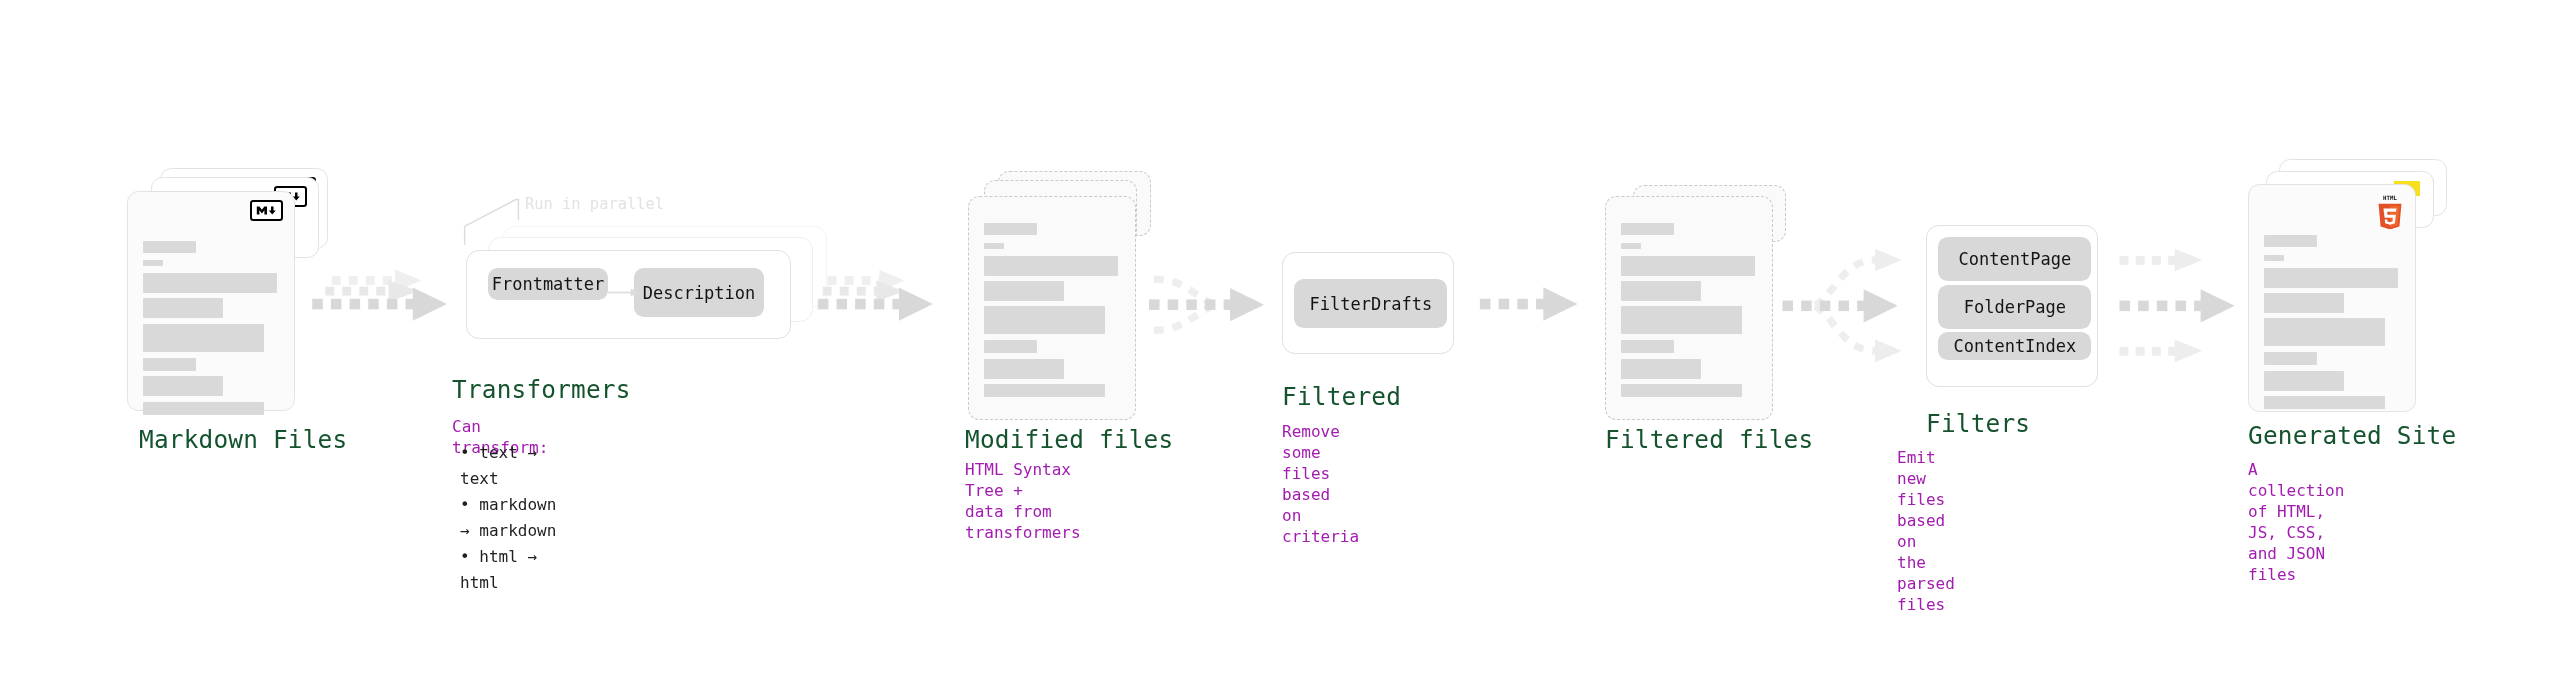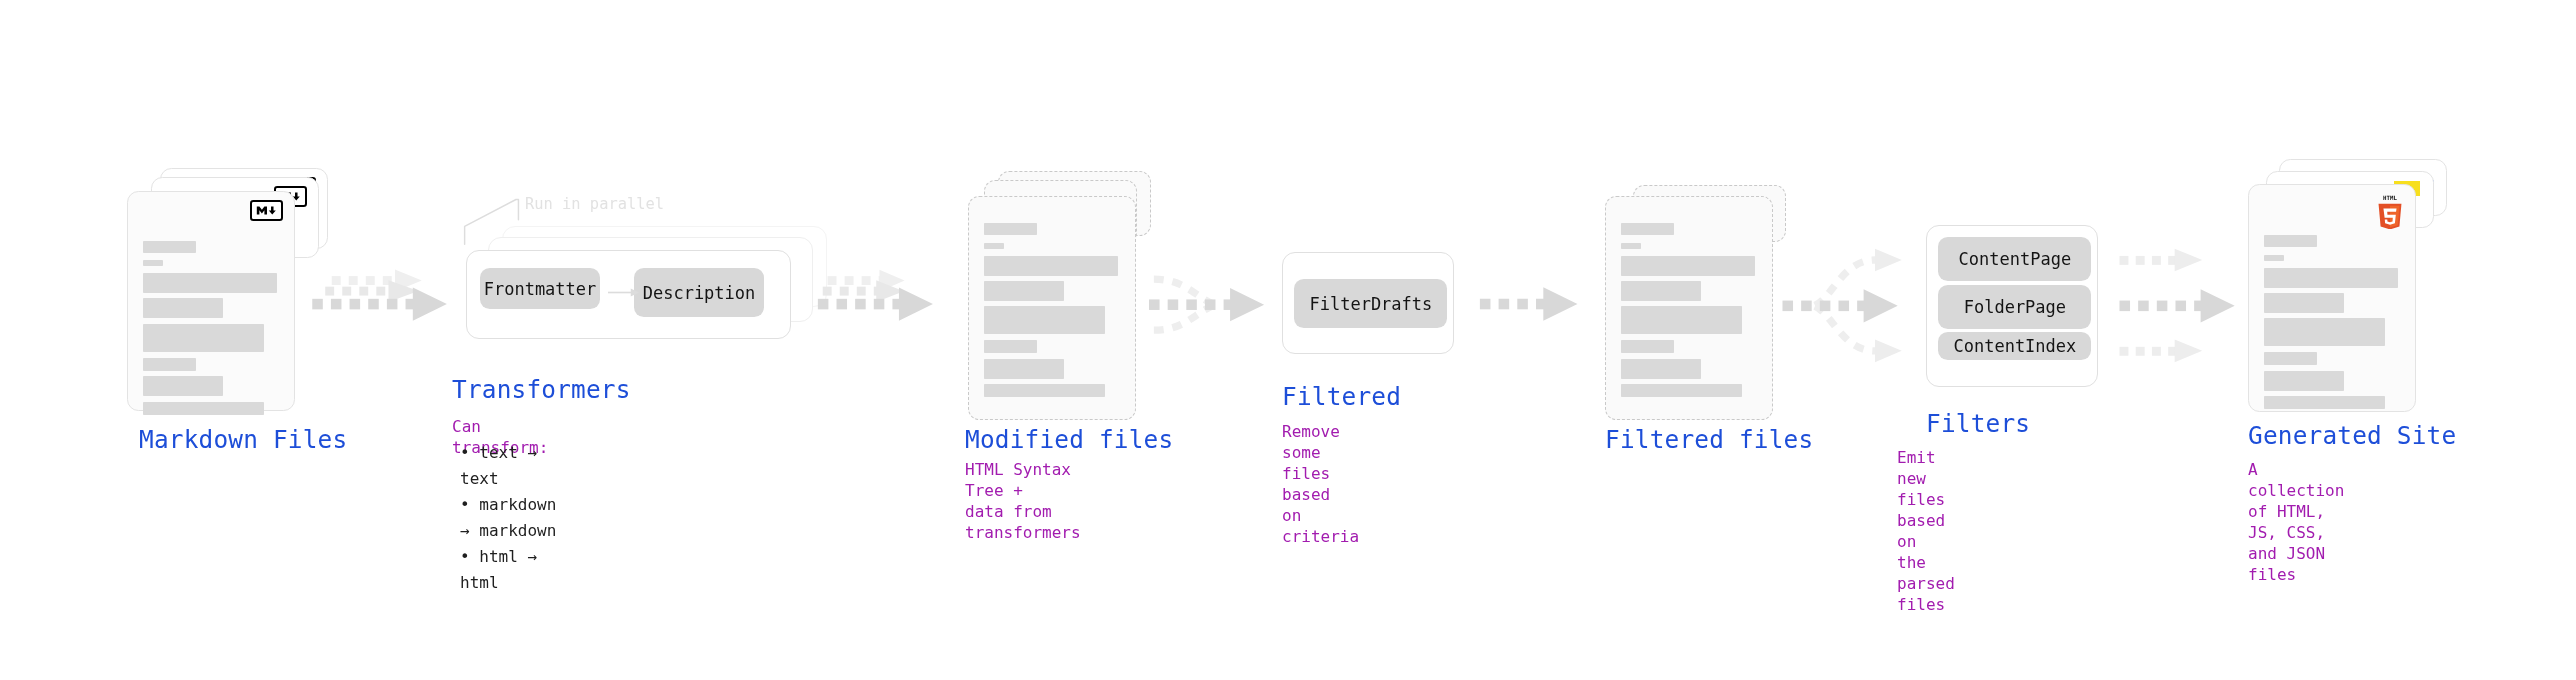--- a/index.html
+++ b/index.html
@@ -22,21 +22,21 @@
   }
 
   
   .stage { position: absolute; }
 
   .stage-title {
     position: absolute;
     font-size: 24.4px;
     font-weight: 400;
     letter-spacing: 0.2px;
-    color: #1d4ed8;
+    color: #14532d;
     white-space: nowrap;
   }
   .stage-desc {
     position: absolute;
     font-size: 16px;
     line-height: 21px;
     color: #a21caf;
     white-space: pre-line;
   }
 
@@ -224,21 +224,21 @@
       <div class="chip ghost2" style="left:167px; top:14.6px; width:130px; height:47px;">&nbsp;</div>
       <div class="arrow" style="left:141px; top:29px;">
         <svg width="32.5" height="13" viewBox="0 0 40 16">
           <path d="M0 8 H30" stroke="#ececec" stroke-width="2"></path>
           <path d="M28 3 L38 8 L28 13 Z" fill="#ececec"></path>
         </svg>
       </div>
     </div>
 
     <div class="pbox" style="left:466px; top:250px; width:325px; height:89px;">
-      <div class="chip" style="left:13px; top:17px; width:120px; height:41px;">Frontmatter</div>
+      <div class="chip" style="left:21px; top:17px; width:120px; height:32px;">Frontmatter</div>
       <div class="chip" style="left:167px; top:17px; width:130px; height:49px;">Description</div>
       <div class="arrow" style="left:141px; top:35px;">
         <svg width="32.5" height="13" viewBox="0 0 40 16">
           <path d="M0 8 H30" stroke="#dcdcdc" stroke-width="2"></path>
           <path d="M28 3 L38 8 L28 13 Z" fill="#dcdcdc"></path>
         </svg>
       </div>
     </div>
 
     <div class="stage-title" style="left:452px; top:375px;">Transformers</div>

